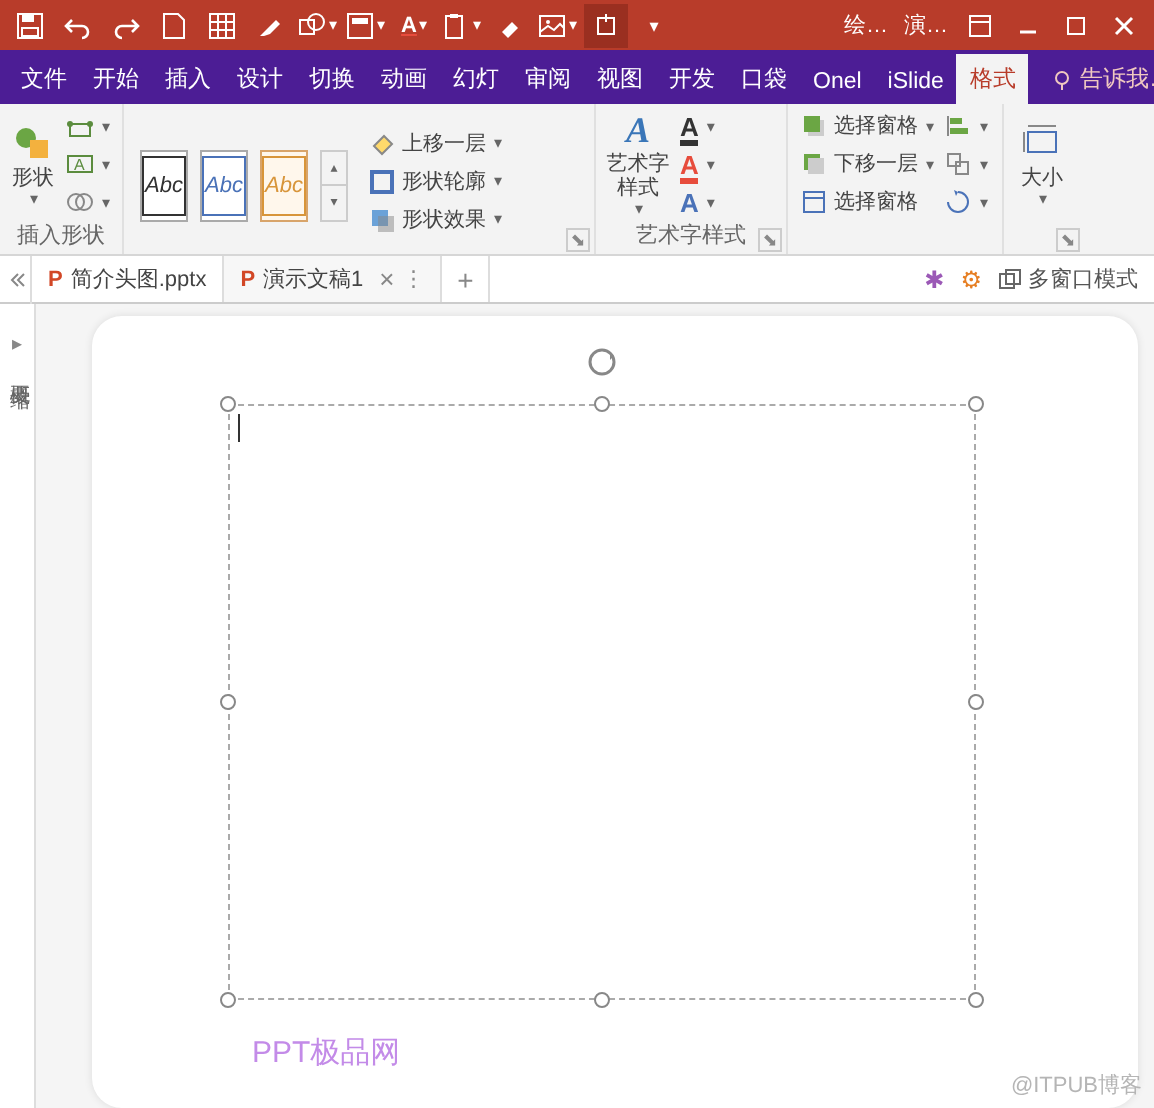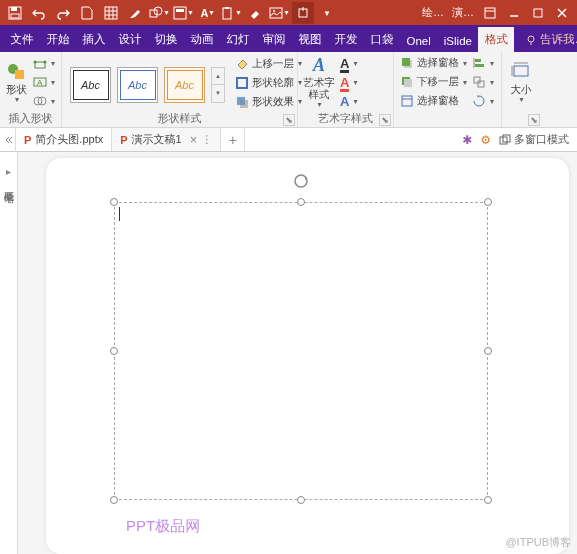--- a/index.html
+++ b/index.html
@@ -30,21 +30,21 @@
 .big-btn { display: flex; flex-direction: column; align-items: center; justify-content: center; width: 34px; height: 56px; }
 .big-btn .ico { width: 20px; height: 20px; margin-bottom: 2px; }
 .big-btn .lbl { font-size: 10.5px; color: #444; line-height: 12px; text-align: center; }
 .small-col { display: flex; flex-direction: column; gap: 1px; justify-content: center; height: 56px; }
 .small-item { display: flex; align-items: center; height: 18px; font-size: 10.5px; color: #444; gap: 3px; white-space: nowrap; padding: 0 2px; }
 .small-item .ico { width: 14px; height: 14px; display: inline-flex; align-items: center; justify-content: center; }
 .dd { font-size: 8px; color: #666; margin-left: 1px; }
 
 
 .style-gallery { display: flex; align-items: center; gap: 6px; height: 46px; margin: 4px 4px 0 4px; }
-.style-thumb { width: 41px; height: 36px; border: 1px solid #aaa; display: flex; align-items: center; justify-content: center; font-size: 11px; background: #fff; }
+.style-thumb { width: 24px; height: 36px; border: 1px solid #aaa; display: flex; align-items: center; font-size: 11px; background: #fff; }
 .style-thumb.sel { border: 1px solid #d8a46a; background: #fff7ec; }
 .style-thumb .inner { width: 36px; height: 30px; border: 1px solid #333; display: flex; align-items: center; justify-content: center; font-style: italic; color: #333; }
 .gallery-more { width: 14px; height: 36px; border: 1px solid #ccc; display: flex; flex-direction: column; }
 .gallery-more div { flex: 1; display: flex; align-items: center; justify-content: center; font-size: 7px; color: #666; }
 .gallery-more div:first-child { border-bottom: 1px solid #ccc; }
 
 
 .wa-icon { font-family: "Times New Roman"; font-weight: bold; font-size: 18px; color: #3a76b8; font-style: italic; }
 .a-fill { font-weight: bold; font-size: 13px; position: relative; }
 .a-fill .bar { position: absolute; bottom: -2px; left: 0; right: 0; height: 3px; }
@@ -317,21 +317,20 @@
               <svg width="14" height="14" viewBox="0 0 14 14">
                 <rect x="2" y="2" width="8" height="8" fill="#6ba2d8"></rect>
                 <rect x="5" y="5" width="8" height="8" fill="#888" opacity=".5"></rect>
               </svg>
             </span>
             <span>形状效果</span>
             <span class="dd">▾</span>
           </div>
       </div>
     </div>
-    <div class="group-label">形状样式</div>
     <div class="launcher">⬊</div>
   </div>
 
   <div class="ribbon-group" style="width:96px">
     <div class="group-body">
       <div class="big-btn">
         <span class="wa-icon">A</span>
         <div class="lbl">艺术字样式</div>
         <span class="dd">▾</span>
       </div>

